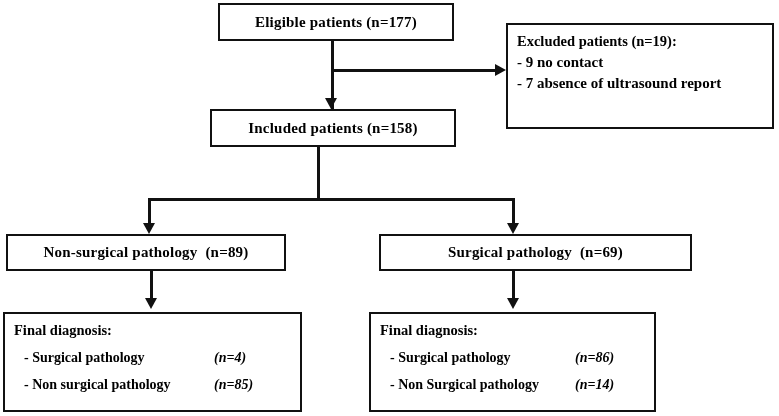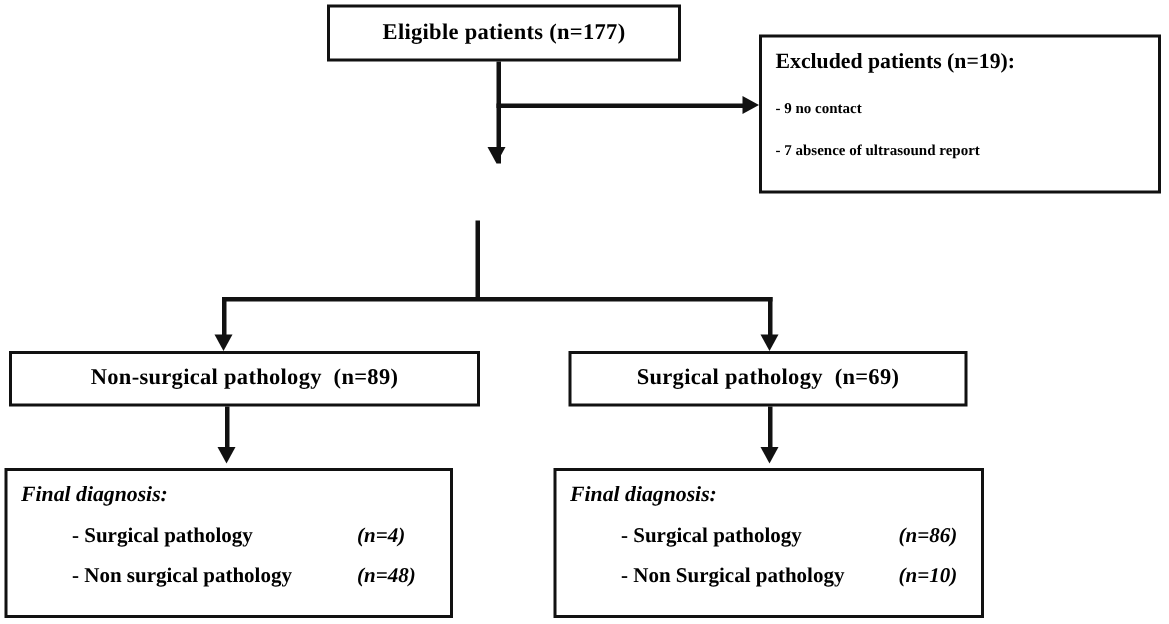--- a/index.html
+++ b/index.html
@@ -47,30 +47,30 @@
     line-height: 1.28;
     white-space: nowrap;
   }
   .list-line {
     font-weight: bold;
     font-size: 14px;
     line-height: 1.3;
     white-space: nowrap;
   }
   .excluded .list-head { font-size: 14.5px; }
-  .excluded .list-line { font-size: 10px; margin-top: 15px; }
+  .excluded .list-line { font-size: 15px; margin-top: 2px; }
 
-  .diag .list-head { margin-bottom: 7px; font-style: italic; }
+  .diag .list-head { margin-bottom: 7px; }
   .diag .list-line {
     margin-left: 10px;
     margin-top: 9px;
     display: flex;
     white-space: nowrap;
   }
-  .diag .list-line .lbl { display: inline-block; margin-left: 24px; }
+  .diag .list-line .lbl { display: inline-block; }
   .diag .list-line .cnt { display: inline-block; font-style: italic; }
 
   
   .vline {
     position: absolute;
     width: 2.5px;
     background: #111111;
   }
   .hline {
     position: absolute;
@@ -108,61 +108,64 @@
 
   <div class="hline" style="left:331px; top:69px; width:166px;"></div>
   <div class="arrow-right" style="left:495px; top:64px;"></div>
 
   <div class="box listbox excluded" style="left:506px; top:23px; width:268px; height:106px;">
     <div class="list-head">Excluded  patients  (n=19):</div>
     <div class="list-line">-  9   no contact</div>
     <div class="list-line">-  7  absence of ultrasound report</div>
   </div>
 
+  <div class="box box-center" style="left:210px; top:109px; width:246px; height:38px;">
+    <span class="box-title"><span>Included  patients</span>&nbsp;<span class="n">(n=158)</span></span>
+  </div>
 
   <div class="vline" style="left:317px; top:147px; height:53px;"></div>
   <div class="hline" style="left:148px; top:198px; width:367px;"></div>
 
   <div class="vline" style="left:148px; top:198px; height:30px;"></div>
   <div class="arrow-down" style="left:142.5px; top:223px;"></div>
 
   <div class="vline" style="left:512px; top:198px; height:30px;"></div>
   <div class="arrow-down" style="left:506.5px; top:223px;"></div>
 
-  <div class="box box-center" style="left:6px; top:234px; width:314px; height:37px;">
+  <div class="box box-center" style="left:6px; top:234px; width:280px; height:37px;">
     <span class="box-title"><span>Non-surgical pathology</span>&nbsp;&nbsp;<span class="n">(n=89)</span></span>
   </div>
 
-  <div class="box box-center" style="left:379px; top:234px; width:266px; height:37px;">
+  <div class="box box-center" style="left:379px; top:234px; width:313px; height:37px;">
     <span class="box-title"><span>Surgical pathology</span>&nbsp;&nbsp;<span class="n">(n=69)</span></span>
   </div>
 
   <div class="vline" style="left:150px; top:271px; height:31px;"></div>
   <div class="arrow-down" style="left:144.5px; top:298px;"></div>
 
   <div class="vline" style="left:512px; top:271px; height:31px;"></div>
   <div class="arrow-down" style="left:506.5px; top:298px;"></div>
 
   <div class="box listbox diag" style="left:3px; top:312px; width:299px; height:100px;">
     <div class="list-head">Final diagnosis:</div>
     <div class="list-line">
       <span class="lbl" style="min-width:190px;">- Surgical pathology</span>
       <span class="cnt">(n=4)</span>
     </div>
     <div class="list-line">
       <span class="lbl" style="min-width:190px;">- Non surgical pathology</span>
-      <span class="cnt">(n=48)</span>
+      <span class="cnt">(n=85)</span>
     </div>
   </div>
 
   <div class="box listbox diag" style="left:369px; top:312px; width:287px; height:100px;">
     <div class="list-head">Final diagnosis:</div>
     <div class="list-line">
       <span class="lbl" style="min-width:185px;">- Surgical pathology</span>
       <span class="cnt">(n=86)</span>
     </div>
     <div class="list-line">
       <span class="lbl" style="min-width:185px;">- Non Surgical pathology</span>
-      <span class="cnt">(n=10)</span>
+      <span class="cnt">(n=14)</span>
     </div>
   </div>
 
 </div>
 
 </body></html>

